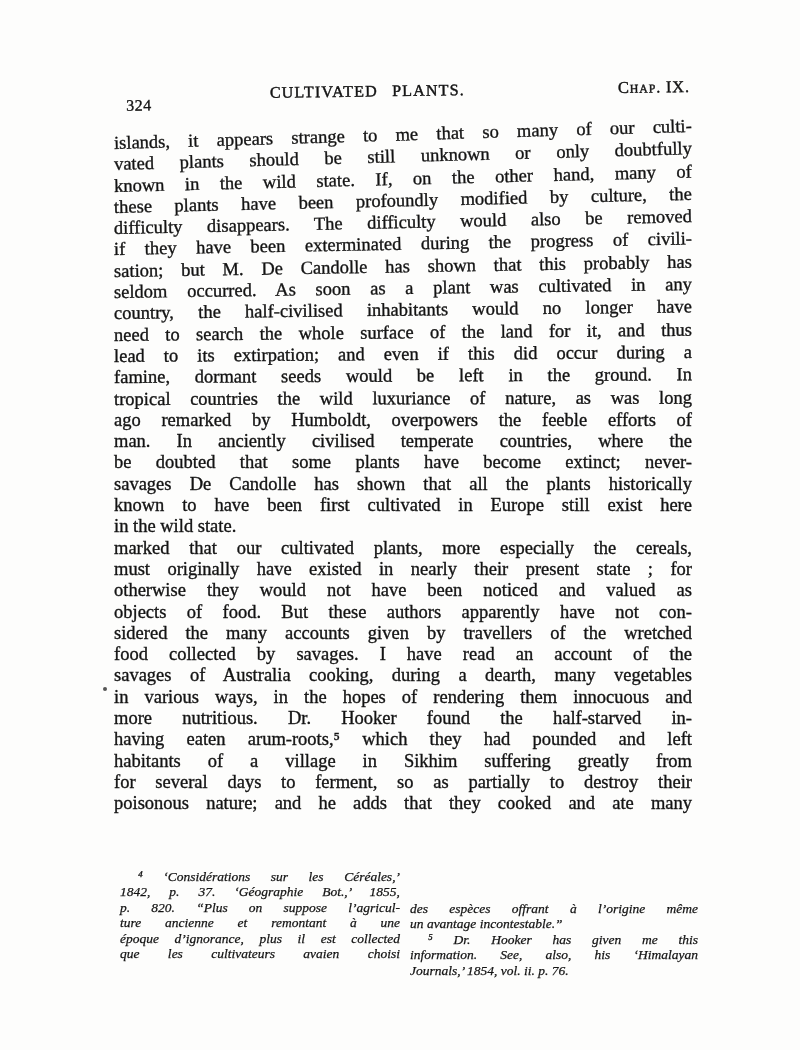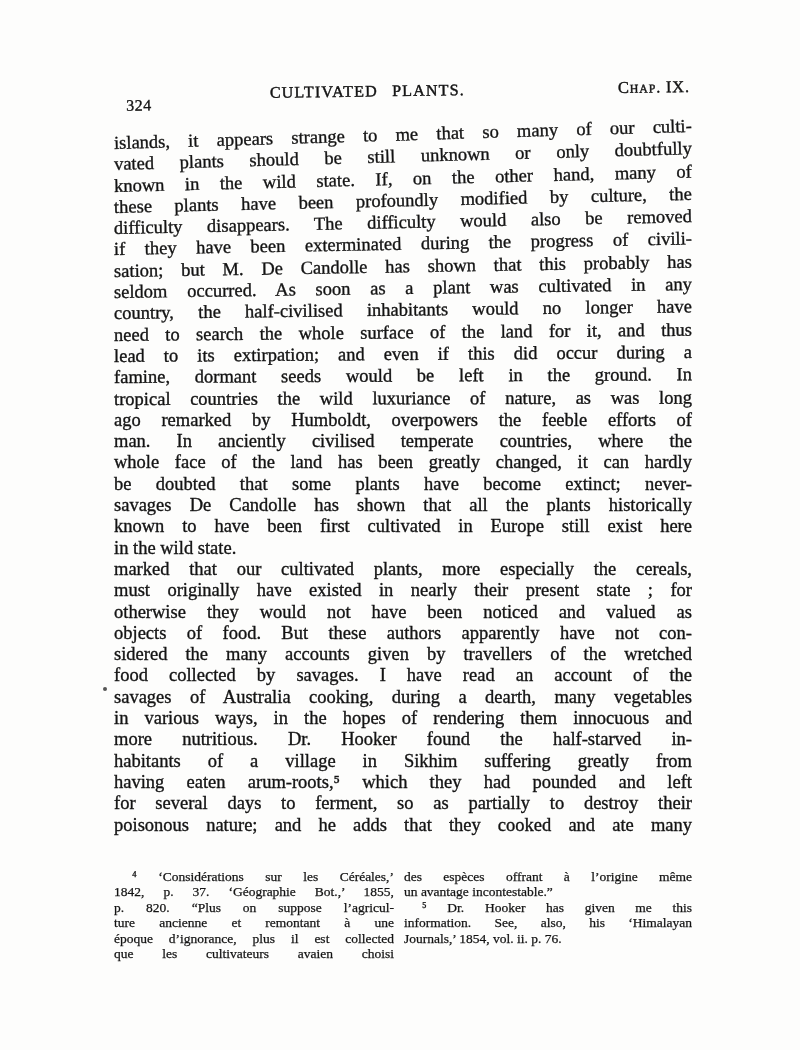--- a/index.html
+++ b/index.html
@@ -66,31 +66,32 @@
     text-justify: inter-word;
     transform-origin: left center;
     white-space: normal;
   }
   .tline.ind  { text-indent: 24px; }
   .tline.endl { text-align-last: left; }
 
   
   .footnotes {
     position: absolute;
-    left: 114px;
+    left: 120px;
     top: 869px;
     width: 578px;
     display: flex;
     gap: 10px;
     font-size: 13.5px;
     line-height: 15.4px;
+    font-style: italic;
     -webkit-text-stroke: 0.25px #141414;
   }
   .fn-col-left  { width: 280px; }
-  .fn-col-right { width: 288px; }
+  .fn-col-right { width: 288px; margin-top: 32px; }
   .footnotes .tline.ind { text-indent: 18px; }
 
   .speck {
     position: absolute;
     left: 103px;
     top: 687px;
     width: 4px;
     height: 4px;
     border-radius: 50%;
     background: #2a2a2a;
@@ -118,38 +119,37 @@
         <div class="tline" style="transform: rotate(-1.05deg);">if they have been exterminated during the progress of civili-</div>
         <div class="tline" style="transform: rotate(-0.92deg);">sation; but M. De Candolle has shown that this probably has</div>
         <div class="tline" style="transform: rotate(-0.79deg);">seldom occurred. As soon as a plant was cultivated in any</div>
         <div class="tline" style="transform: rotate(-0.66deg);">country, the half-civilised inhabitants would no longer have</div>
         <div class="tline" style="transform: rotate(-0.53deg);">need to search the whole surface of the land for it, and thus</div>
         <div class="tline" style="transform: rotate(-0.4deg);">lead to its extirpation; and even if this did occur during a</div>
         <div class="tline" style="transform: rotate(-0.27deg);">famine, dormant seeds would be left in the ground. In</div>
         <div class="tline" style="transform: rotate(-0.14deg);">tropical countries the wild luxuriance of nature, as was long</div>
         <div class="tline">ago remarked by Humboldt, overpowers the feeble efforts of</div>
         <div class="tline">man. In anciently civilised temperate countries, where the</div>
-        <div class="tline">whole face of the land has been greatly changed, it can hardly</div>
         <div class="tline">be doubted that some plants have become extinct; never-</div>
         <div class="tline">savages De Candolle has shown that all the plants historically</div>
         <div class="tline">known to have been first cultivated in Europe still exist here</div>
         <div class="tline endl">in the wild state.</div>
       </div>
       <div class="para">
         <div class="tline">marked that our cultivated plants, more especially the cereals,</div>
         <div class="tline">must originally have existed in nearly their present state ; for</div>
         <div class="tline">otherwise they would not have been noticed and valued as</div>
         <div class="tline">objects of food. But these authors apparently have not con-</div>
         <div class="tline">sidered the many accounts given by travellers of the wretched</div>
         <div class="tline">food collected by savages. I have read an account of the</div>
         <div class="tline">savages of Australia cooking, during a dearth, many vegetables</div>
         <div class="tline">in various ways, in the hopes of rendering them innocuous and</div>
         <div class="tline">more nutritious. Dr. Hooker found the half-starved in-</div>
+        <div class="tline">having eaten arum-roots,⁵ which they had pounded and left</div>
         <div class="tline">habitants of a village in Sikhim suffering greatly from</div>
-        <div class="tline">having eaten arum-roots,⁵ which they had pounded and left</div>
         <div class="tline">for several days to ferment, so as partially to destroy their</div>
         <div class="tline">poisonous nature; and he adds that they cooked and ate many</div>
       </div>
     </div>
 
   <div class="footnotes">
     <div class="fn fn-col-left">
         <div class="para">
           <div class="tline ind">⁴ ‘Considérations sur les Céréales,’</div>
           <div class="tline">1842, p. 37. ‘Géographie Bot.,’ 1855,</div>

